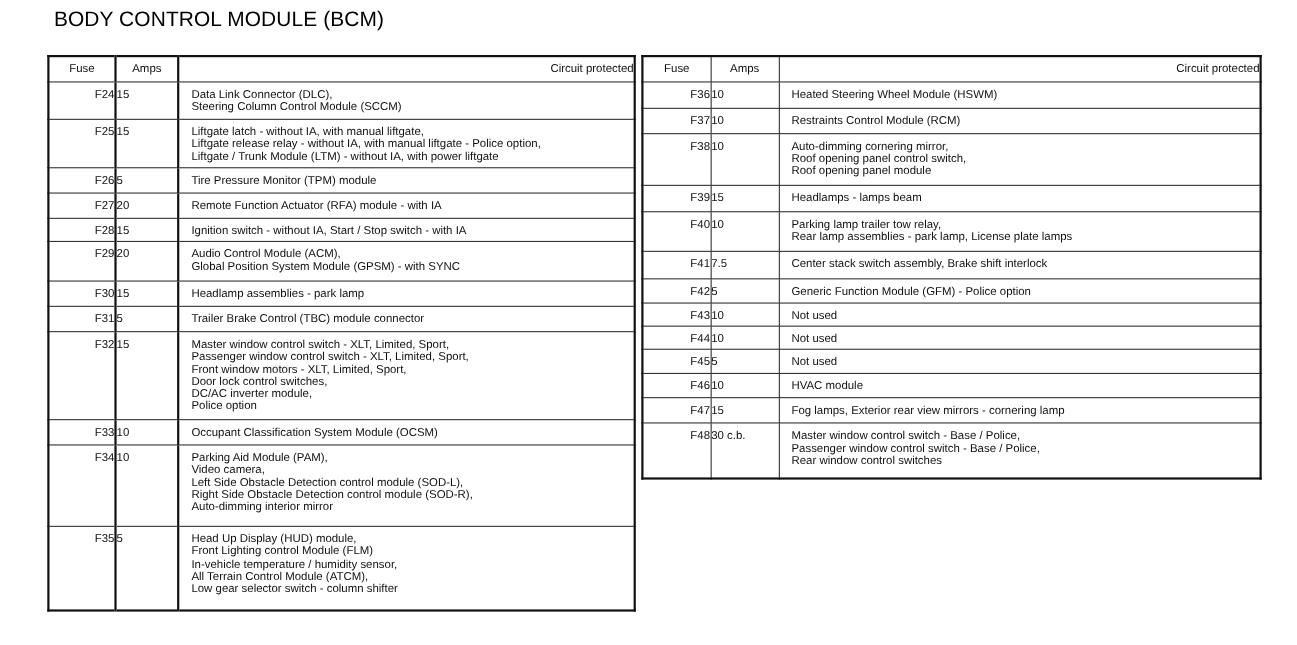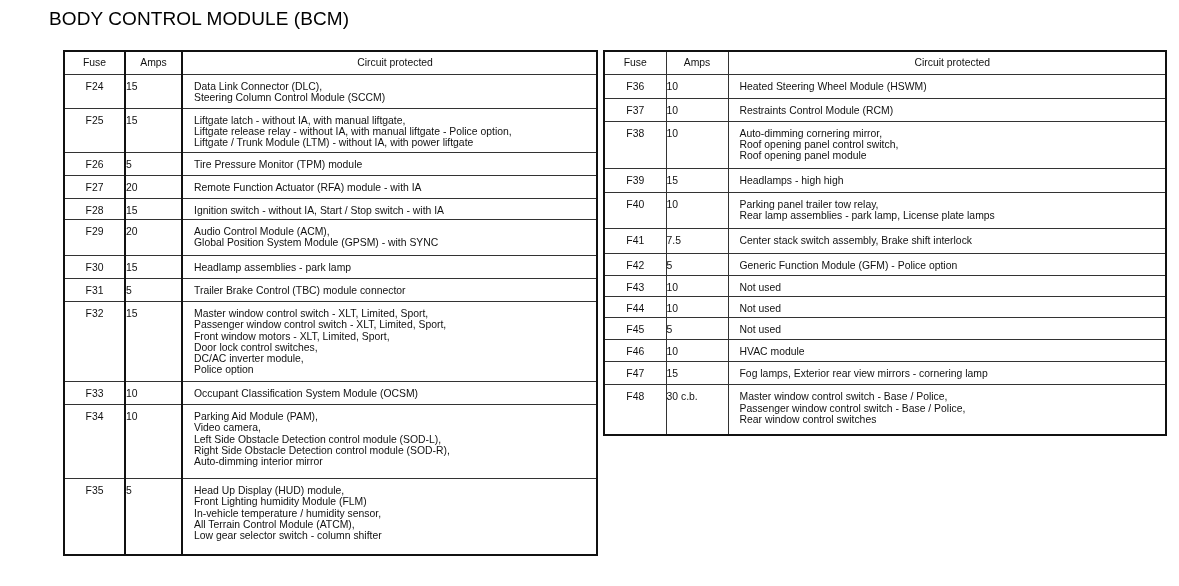--- a/index.html
+++ b/index.html
@@ -1,27 +1,27 @@
 <!DOCTYPE html>
 <html><head>
 <meta charset="utf-8">
 <style>
   html, body { margin:0; padding:0; background:#ffffff; }
   body { width:1179px; height:586px; position:relative; overflow:hidden;
          font-family:"Liberation Sans", sans-serif; color:#111; }
   .title { position:absolute; left:49px; top:8px; font-size:19px; letter-spacing:0.1px; color:#000000; }
-  table.fuse { position:absolute; top:50px; border-collapse:collapse; border:2px solid #111; font-size:10.4px; line-height:11.2px;margin-left:20px; }
+  table.fuse { position:absolute; top:50px; border-collapse:collapse; border:2px solid #111; font-size:10.4px; line-height:11.2px; }
   #left { left:43px; width:535px; }
   #right { left:583px; width:564px; }
   table.fuse td, table.fuse th { border:1px solid #333; vertical-align:top; padding:0; font-weight:normal; }
-  table.fuse th { height:22px; vertical-align:middle; text-align:center; }
+  table.fuse th { height:22px; vertical-align:middle; text-align:right; }
   table.fuse th.c-fuse, table.fuse th.c-amps { text-align:center; }
   #left col.c1 { width:61px; } #left col.c2 { width:57px; }
   #right col.c1 { width:62px; } #right col.c2 { width:62px; }
-  td.fuse-id { text-align:center; padding-top:6px !important; }
+  td.fuse-id { text-align:right; padding-top:6px !important; }
   td.amps { padding-top:6px !important; }
   td.circuit { padding:6px 0 3px 11px !important; }
   #left th.c-circ { padding-left:11px; }
   #right th.c-circ { padding-left:11px; }
   #left td, #left th { border-right:1px solid #333; }
   #left col.c1 + col.c2 {}
   .thick-l { border-left:2px solid #111 !important; }
   .line { display:block; white-space:nowrap; }
 </style>
 </head>
@@ -131,21 +131,21 @@
           <span class="line">Left Side Obstacle Detection control module (SOD-L),</span>
           <span class="line">Right Side Obstacle Detection control module (SOD-R),</span>
           <span class="line">Auto-dimming interior mirror</span>
         </td>
       </tr>
       <tr style="height: 76px;">
         <td class="fuse-id">F35</td>
         <td class="amps thick-l">5</td>
         <td class="circuit thick-l">
           <span class="line">Head Up Display (HUD) module,</span>
-          <span class="line">Front Lighting humidity Module (FLM)</span>
+          <span class="line">Front Lighting control Module (FLM)</span>
           <span class="line">In-vehicle temperature / humidity sensor,</span>
           <span class="line">All Terrain Control Module (ATCM),</span>
           <span class="line">Low gear selector switch - column shifter</span>
         </td>
       </tr>
     </tbody>
 </table>
 
 <table class="fuse" id="right">
   <colgroup>
@@ -181,28 +181,28 @@
         <td class="circuit">
           <span class="line">Auto-dimming cornering mirror,</span>
           <span class="line">Roof opening panel control switch,</span>
           <span class="line">Roof opening panel module</span>
         </td>
       </tr>
       <tr style="height: 24px;">
         <td class="fuse-id">F39</td>
         <td class="amps">15</td>
         <td class="circuit">
-          <span class="line">Headlamps - high high</span>
+          <span class="line">Headlamps - lamps beam</span>
         </td>
       </tr>
       <tr style="height: 36px;">
         <td class="fuse-id">F40</td>
         <td class="amps">10</td>
         <td class="circuit">
-          <span class="line">Parking panel trailer tow relay,</span>
+          <span class="line">Parking lamp trailer tow relay,</span>
           <span class="line">Rear lamp assemblies - park lamp, License plate lamps</span>
         </td>
       </tr>
       <tr style="height: 25px;">
         <td class="fuse-id">F41</td>
         <td class="amps">7.5</td>
         <td class="circuit">
           <span class="line">Center stack switch assembly, Brake shift interlock</span>
         </td>
       </tr>

